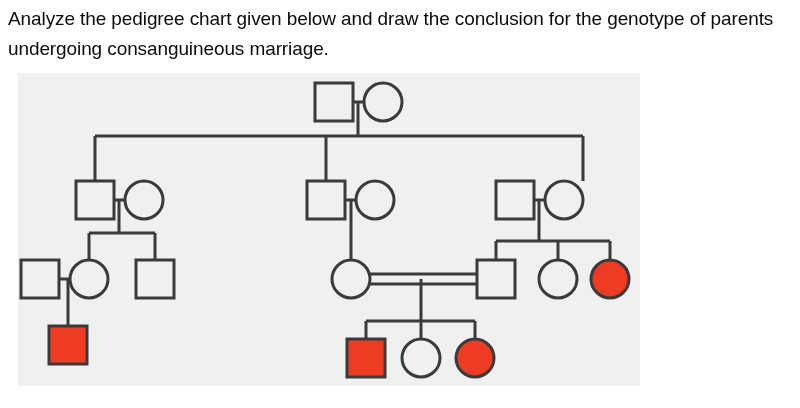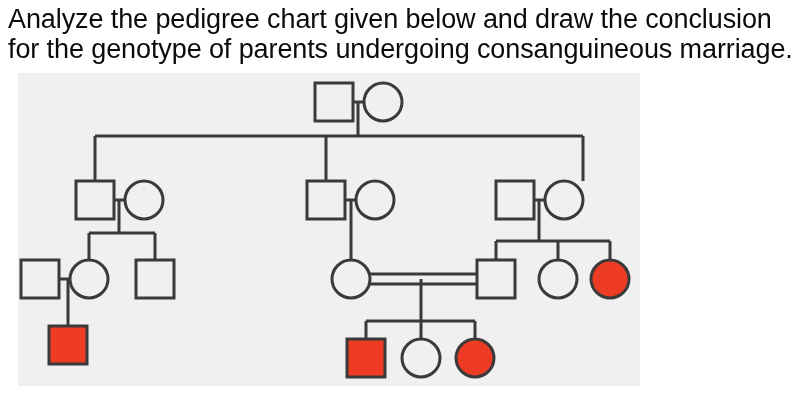--- a/index.html
+++ b/index.html
@@ -13,21 +13,21 @@
     height: 408px;
     font-family: "Liberation Sans", sans-serif;
     overflow: hidden;
     position: relative;
   }
   #question-text {
     position: absolute;
     left: 8px;
     top: 4px;
     width: 790px;
-    font-size: 27px;
+    font-size: 19px;
     line-height: 30px;
     color: #0b0b0b;
     letter-spacing: -0.1px;
     white-space: pre-wrap;
   }
   #pedigree-panel {
     position: absolute;
     left: 18px;
     top: 73px;
     width: 622px;

